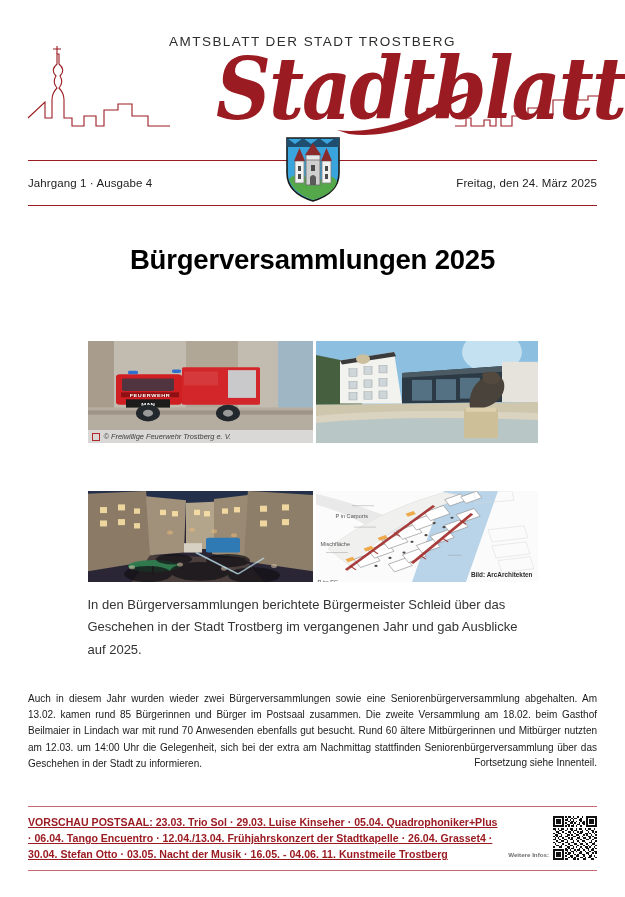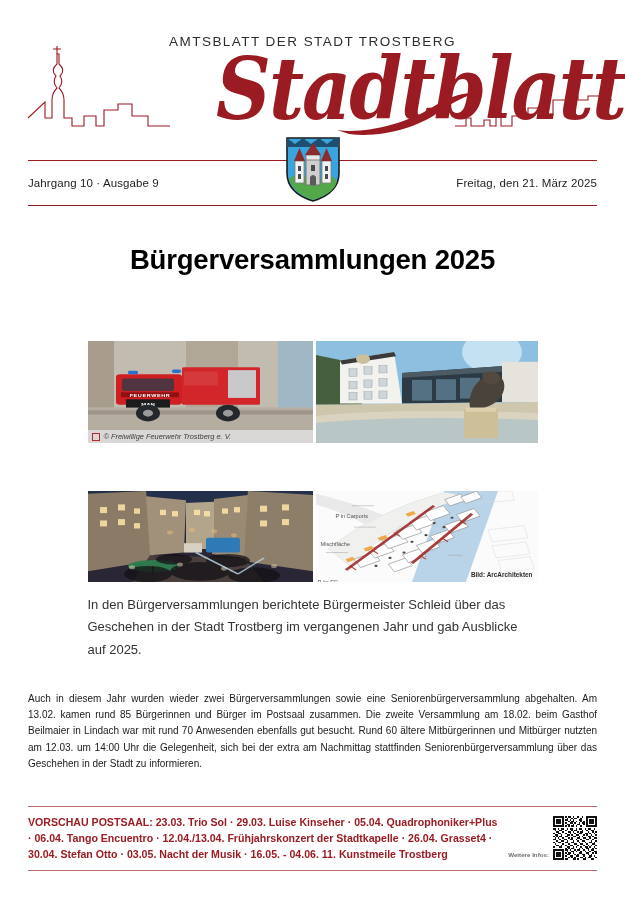--- a/index.html
+++ b/index.html
@@ -206,20 +206,21 @@
     display: flex;
     align-items: flex-start;
     gap: 8px;
   }
   .preview-text {
     flex: 1 1 auto;
     font-size: 10.6px;
     font-weight: 700;
     line-height: 1.52;
     color: #9b1b22;
+    text-decoration: underline;
   }
   .preview-right {
     flex: none;
     display: flex;
     align-items: flex-end;
     gap: 4px;
     padding-top: 2px;
   }
   .infos-label {
     font-size: 6.2px;
@@ -249,21 +250,21 @@
 
     <div class="wordmark-wrap">
       <span class="wordmark">Stadtblatt</span>
       <svg class="wordmark-swash" viewBox="0 0 150 46">
         <path d="M2,40 C30,44 70,34 96,18 C112,8 126,2 142,3 C130,6 118,12 104,22 C82,38 46,48 14,44 Z" fill="#9b1b22"></path>
       </svg>
     </div>
   </div>
 
   <div class="datebar">
-    <span class="issue">Jahrgang 10 · Ausgabe 9</span>
+    <span class="issue">Jahrgang 1 · Ausgabe 4</span>
 
     <svg class="crest" viewBox="0 0 56 68">
       <path d="M2,3 L54,3 L54,38 Q54,58 28,66 Q2,58 2,38 Z" fill="#3aa5dd" stroke="#1a1a1a" stroke-width="1.6"></path>
       <path d="M2,3 L10,9 L18,3 L26,9 L34,3 L42,9 L50,3 L54,3 L54,12 L2,12 Z" fill="#1f4f70"></path>
       <path d="M4,44 Q14,34 24,45 Q28,38 36,45 Q44,36 52,46 Q50,58 28,65 Q8,58 4,44 Z" fill="#54a84a"></path>
       <g>
         <rect x="10" y="26" width="9" height="22" fill="#f2f2f2" stroke="#7d7d7d" stroke-width="0.8"></rect>
         <path d="M9,26 L14.5,13 L20,26 Z" fill="#8c2b2b"></path>
         <rect x="13" y="31" width="3" height="5" fill="#4a4a4a"></rect>
         <rect x="13" y="39" width="3" height="5" fill="#4a4a4a"></rect>
@@ -276,21 +277,21 @@
       </g>
       <g>
         <rect x="21" y="24" width="14" height="26" fill="#cfcfcf" stroke="#6e6e6e" stroke-width="0.9"></rect>
         <rect x="21" y="20" width="14" height="5" fill="#e8e8e8" stroke="#6e6e6e" stroke-width="0.8"></rect>
         <path d="M20,20 L28,8 L36,20 Z" fill="#8c2b2b"></path>
         <rect x="26" y="30" width="4" height="6" fill="#4a4a4a"></rect>
         <path d="M25,50 L25,42 Q28,38 31,42 L31,50 Z" fill="#5a5a5a"></path>
       </g>
     </svg>
 
-    <span class="date">Freitag, den 21. März 2025</span>
+    <span class="date">Freitag, den 24. März 2025</span>
   </div>
 
   <div class="headline">Bürgerversammlungen 2025</div>
 
   <div class="grid">
 
     <div class="photo">
       <svg viewBox="0 0 225 147" preserveAspectRatio="none">
         <rect width="225" height="147" fill="#b9b2a4"></rect>
         <rect x="0" y="0" width="225" height="96" fill="#c2bcb0"></rect>
@@ -490,20 +491,21 @@
       <span class="planlabel" style="left:2px; top:88px;">P im EG</span>
       <span class="planlabel" style="left:132px; top:94px;">internes Wegenetz</span>
       <span class="plancredit">Bild: ArcArchitekten</span>
     </div>
   </div>
 
   <div class="caption">In den Bürgerversammlungen berichtete Bürgermeister Schleid über das Geschehen in der Stadt Trostberg im vergangenen Jahr und gab Ausblicke auf 2025.</div>
 
   <div class="body-text">
     <p>Auch in diesem Jahr wurden wieder zwei Bürgerversammlungen sowie eine Seniorenbürgerversammlung abgehalten. Am 13.02. kamen rund 85 Bürgerinnen und Bürger im Postsaal zusammen. Die zweite Versammlung am 18.02. beim Gasthof Beilmaier in Lindach war mit rund 70 Anwesenden ebenfalls gut besucht. Rund 60 ältere Mitbürgerinnen und Mitbürger nutzten am 12.03. um 14:00 Uhr die Gelegenheit, sich bei der extra am Nachmittag stattfinden Seniorenbürgerversammlung über das Geschehen in der Stadt zu informieren.</p>
+    <span class="cont">Fortsetzung siehe Innenteil.</span>
   </div>
 
   <div class="preview">
     <div class="preview-text">VORSCHAU POSTSAAL: 23.03. Trio Sol · 29.03. Luise Kinseher · 05.04. Quadrophoniker+Plus · 06.04. Tango Encuentro · 12.04./13.04. Frühjahrskonzert der Stadtkapelle · 26.04. Grasset4 · 30.04. Stefan Otto · 03.05. Nacht der Musik · 16.05. - 04.06. 11. Kunstmeile Trostberg</div>
     <div class="preview-right">
       <span class="infos-label">Weitere Infos:</span>
       <svg class="qr" viewBox="0 0 29 29" shape-rendering="crispEdges">
         <rect width="29" height="29" fill="#ffffff"></rect>
         <g fill="#111111">
           <path d="M0,0h7v7h-7z M1,1v5h5v-5z"></path>

